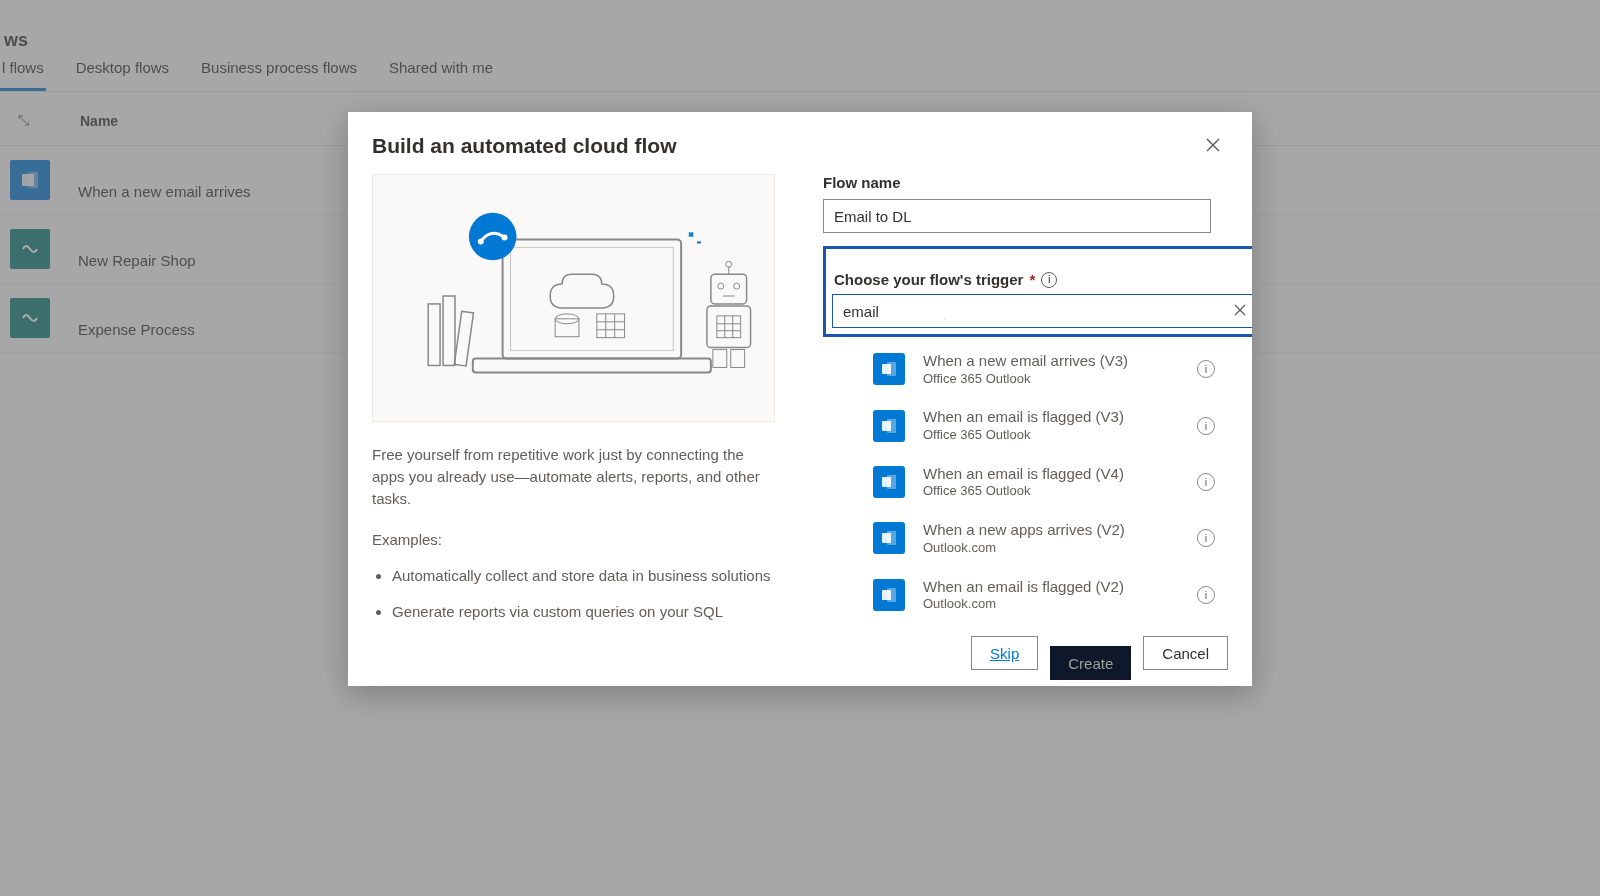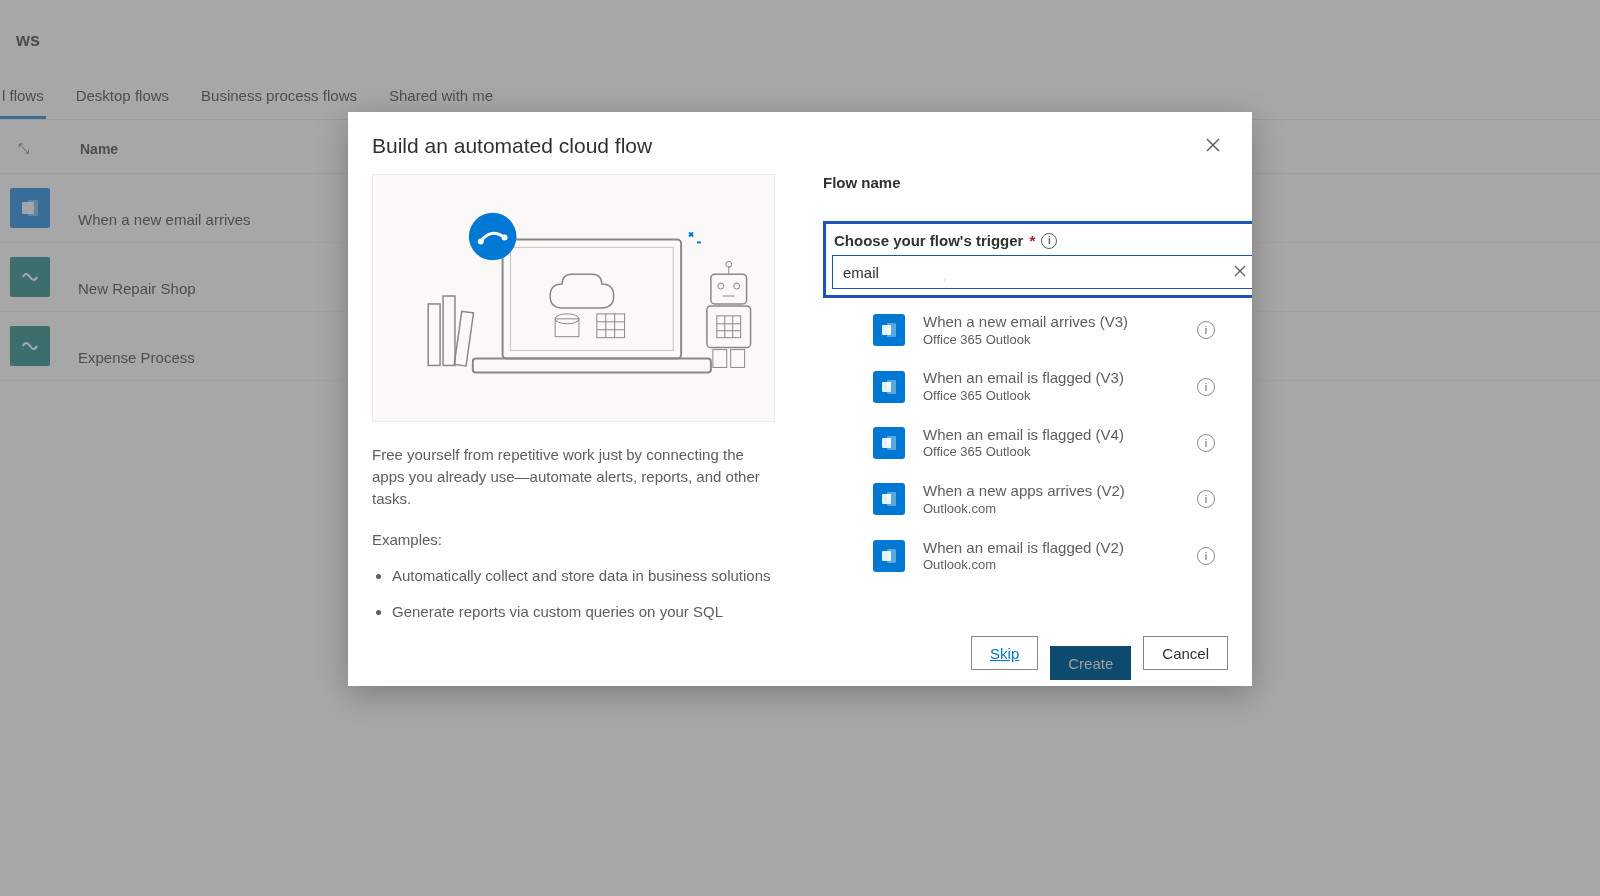--- a/index.html
+++ b/index.html
@@ -14,26 +14,26 @@
     .page-bg {
       position: absolute;
       top: 0; left: 0; right: 0; bottom: 0;
       background: #f8f8f8;
       padding: 30px 0 0 0;
     }
     .page-title-partial {
       font-size: 18px;
       font-weight: 600;
       color: #323130;
-      padding-left: 16px;
+      padding-left: 4px;
     }
     .tabs {
       display: flex;
       gap: 28px;
-      margin-top: 36px;
+      margin-top: 8px;
       padding-left: 0;
       border-bottom: 1px solid #e1dfdd;
     }
     .tab {
       padding: 0 2px 12px 2px;
       font-size: 15px;
       color: #323130;
       cursor: pointer;
       border-bottom: 3px solid transparent;
     }
@@ -97,21 +97,21 @@
       flex-direction: column;
     }
     .modal-header {
       padding: 22px 24px 0 24px;
       display: flex;
       justify-content: space-between;
       align-items: flex-start;
     }
     .modal-title {
       font-size: 21px;
-      font-weight: 400;
+      font-weight: 700;
       color: #323130;
     }
     .modal-close {
       color: #605e5c;
       font-size: 16px;
       cursor: pointer;
       padding: 4px 8px;
     }
     .modal-body {
       flex: 1;
@@ -181,23 +181,23 @@
       height: 34px;
       border: 1px solid #8a8886;
       padding: 0 10px;
       font-size: 15px;
       color: #323130;
       background: #fff;
       outline: none;
     }
     .trigger-block {
       border: 3px solid #1b56b5;
-      padding: 8px 6px 6px 6px;
+      padding: 22px 6px 6px 6px;
       width: 440px;
-      margin-top: 30px;
+      margin-top: 13px;
     }
     .trigger-block .form-label { margin-bottom: 6px; padding-left:2px; }
     .search-wrap {
       position: relative;
     }
     .search-input {
       width: 100%;
       height: 34px;
       border: 1px solid #1b56b5;
       padding: 0 30px 0 10px;
@@ -256,21 +256,21 @@
       color: #323130;
       cursor: pointer;
     }
     .btn-skip {
       color: #0078d4;
       text-decoration: underline;
       border: 1px solid #8a8886;
     }
     .btn-create {
       border: none;
-      background: #0c4a6e;
+      background: #0f172a;
       color: #a19f9d;
       margin-top: 20px;
     }
   </style>
 </head>
 <body>
 
 <div class="page-bg">
   <div class="page-title-partial">ws</div>
   <div class="tabs">
@@ -374,20 +374,21 @@
           <span class="ex-label">Examples:</span>
           <ul>
             <li>Automatically collect and store data in business solutions</li>
             <li>Generate reports via custom queries on your SQL database</li>
           </ul>
         </div>
       </div>
 
       <div class="modal-right">
         <div class="form-label">Flow name</div>
+        <input class="text-input" value="Email to DL" style="">
 
         <div class="trigger-block">
           <div class="form-label">
             <span>Choose your flow's trigger</span>
             <span class="required">*</span>
             <span class="info-circle">i</span>
           </div>
           <div class="search-wrap">
             <input class="search-input" value="email" style="">
             <span class="clear-x">

